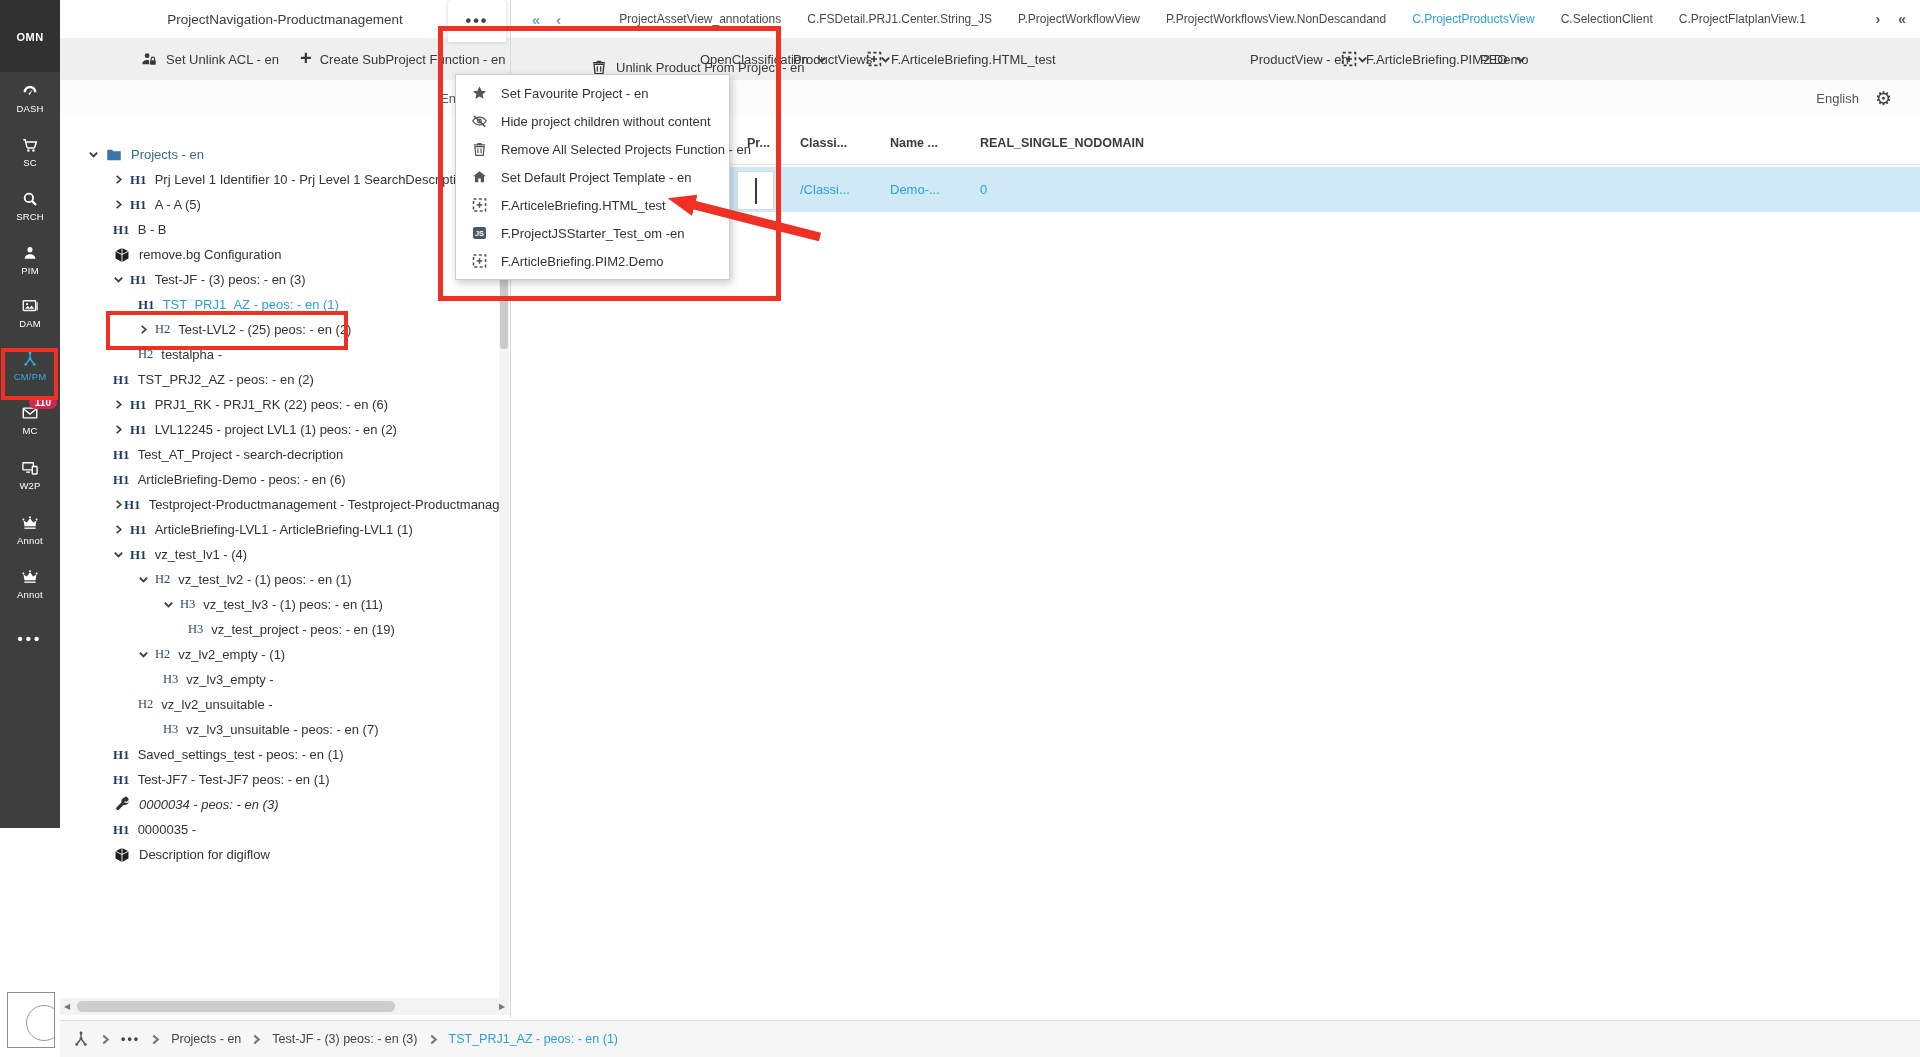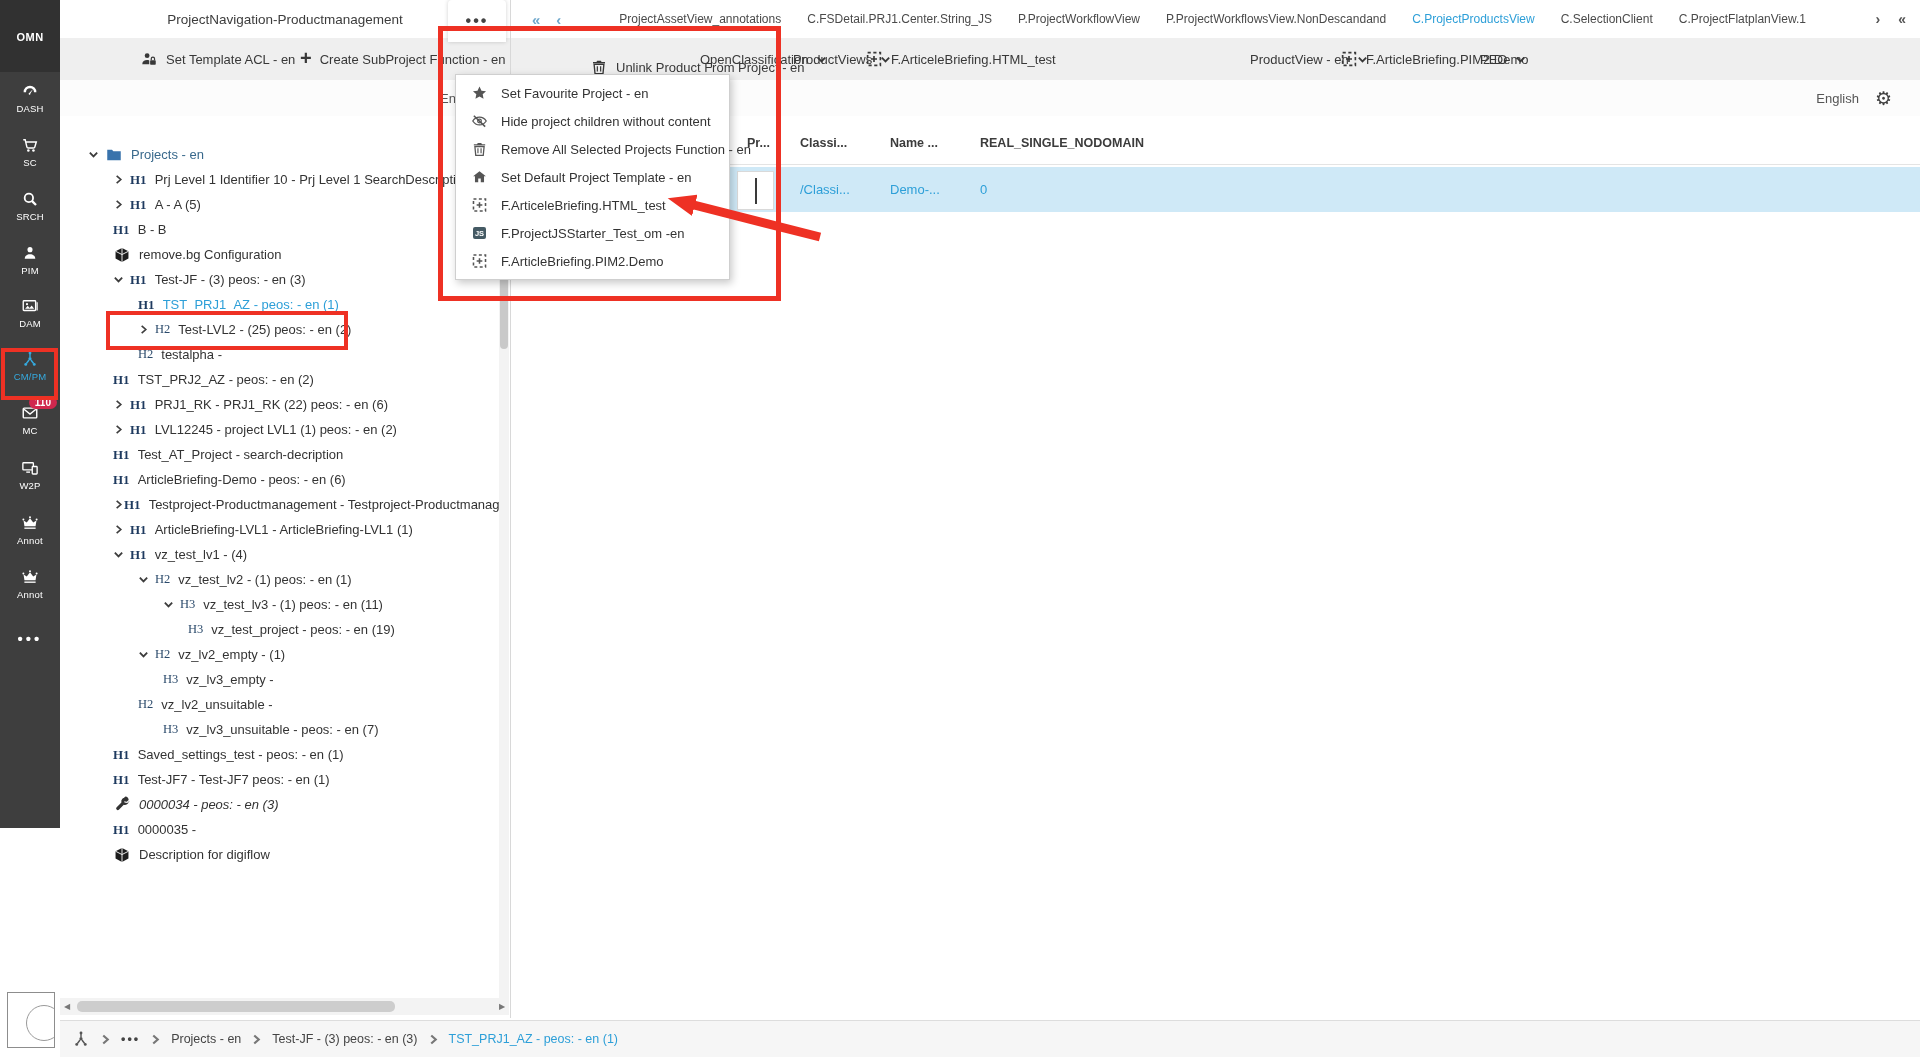--- a/index.html
+++ b/index.html
@@ -252,21 +252,21 @@
   <div id="toolbar">
       <div class="tbtn" style="left: 80px;">
         <span class="icon">
           <svg width="18" height="18" viewBox="0 0 24 24">
             <circle cx="9.5" cy="7.5" r="3.2" fill="currentColor"></circle>
             <path d="M3 19c0-3.7 2.9-5.6 6.5-5.6 1 0 2 .15 2.8.45V19z" fill="currentColor"></path>
             <rect x="13.5" y="13.5" width="7.5" height="6" rx="1" fill="currentColor"></rect>
             <path d="M15 13.5v-1.7a2.2 2.2 0 0 1 4.4 0v1.7" fill="none" stroke="currentColor" stroke-width="1.6"></path>
           </svg>
         </span>
-        <span>Set Template ACL - en</span>
+        <span>Set Unlink ACL - en</span>
       </div>
       <div class="tbtn" style="left: 240px;">
         <span class="icon"><span style="font-size:20px;font-weight:bold;line-height:14px;">+</span></span>
         <span>Create SubProject Function - en</span>
       </div>
       <div class="tbtn" style="left: 530px; margin-top: 8px;">
         <span class="icon">
           <svg width="18" height="18" viewBox="0 0 24 24">
             <path d="M9.5 3.5h5l.9 1.8H20v1.9H4V5.3h4.6z" fill="currentColor"></path>
             <path d="M5.5 8.5h13L17.3 21H6.7z" fill="none" stroke="currentColor" stroke-width="1.8"></path>

